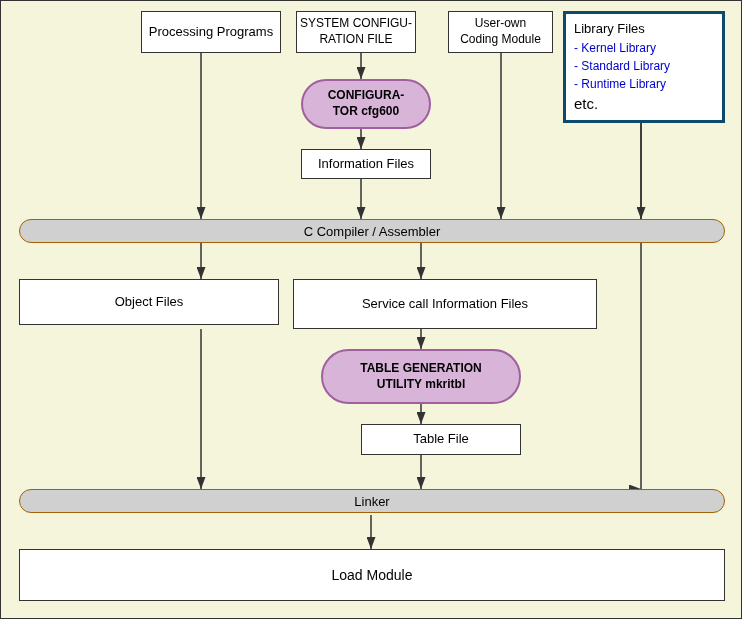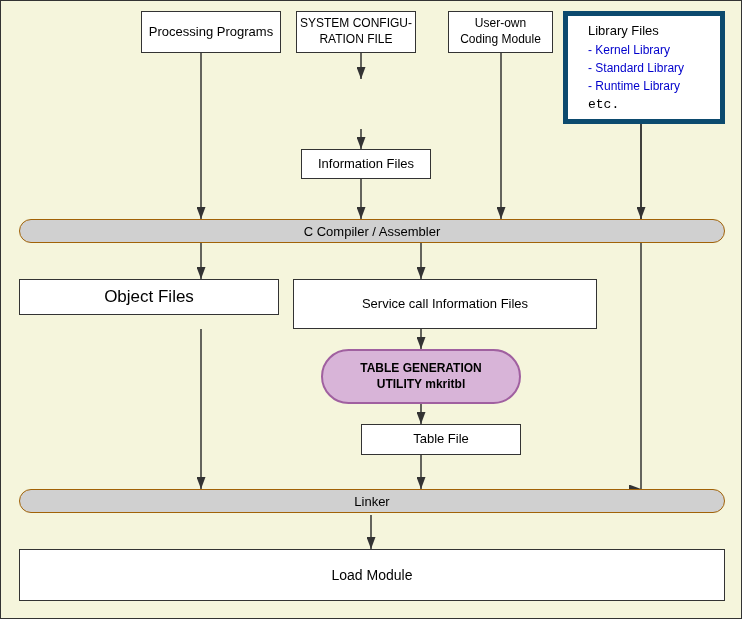--- a/index.html
+++ b/index.html
@@ -55,22 +55,22 @@
     .arrows {
       position: absolute;
       top: 0; left: 0;
       width: 742px;
       height: 619px;
       pointer-events: none;
     }
     .library-box {
       position: absolute;
       background: white;
-      border: 5px solid #0c4a6e;
-      padding: 5px 20px;
+      border: 3px solid #0c4a6e;
+      padding: 5px 8px;
       line-height: 1.5;
     }
   </style>
 </head>
 <body>
 
 <div class="diagram">
 
   <svg class="arrows">
     <defs>
@@ -119,33 +119,36 @@
 
   <div class="box" style="left:447px; top:10px; width:105px; height:42px; font-size:12px;">
     <span>User-own<br>Coding Module</span>
   </div>
 
   <div class="library-box" style="left:562px; top:10px; width:162px; min-height:80px;">
     <div style="color:#000;">Library Files</div>
     <div style="color:#0000cc; font-size:12px;">- Kernel Library</div>
     <div style="color:#0000cc; font-size:12px;">- Standard Library</div>
     <div style="color:#0000cc; font-size:12px;">- Runtime Library</div>
-    <div style="font-size:13px;font-family:Liberation Mono, monospace;">etc.</div>
+    <div style="font-size:15px;">etc.</div>
   </div>
 
+  <div class="box-rounded" style="left:300px; top:78px; width:130px; height:50px; font-size:12px;">
+    <span>CONFIGURA-<br>TOR cfg600</span>
+  </div>
 
   <div class="box" style="left:300px; top:148px; width:130px; height:30px; font-size:13px;justify-content:center;">
     <span>Information Files</span>
   </div>
 
   <div class="box-pill" style="left:18px; top:218px; width:706px; height:24px; font-size:13px;">
     <span>C Compiler / Assembler</span>
   </div>
 
-  <div class="box" style="left:18px; top:278px; width:260px; height:36px; font-size:17px;">
+  <div class="box" style="left:18px; top:278px; width:260px; height:46px; font-size:13px;">
     <span>Object Files</span>
   </div>
 
   <div class="box" style="left:292px; top:278px; width:304px; height:50px; font-size:13px;">
     <span>Service call Information Files</span>
   </div>
 
   <div class="box-rounded" style="left:320px; top:348px; width:200px; height:55px; font-size:12px;">
     <span>TABLE GENERATION<br>UTILITY mkritbl</span>
   </div>

